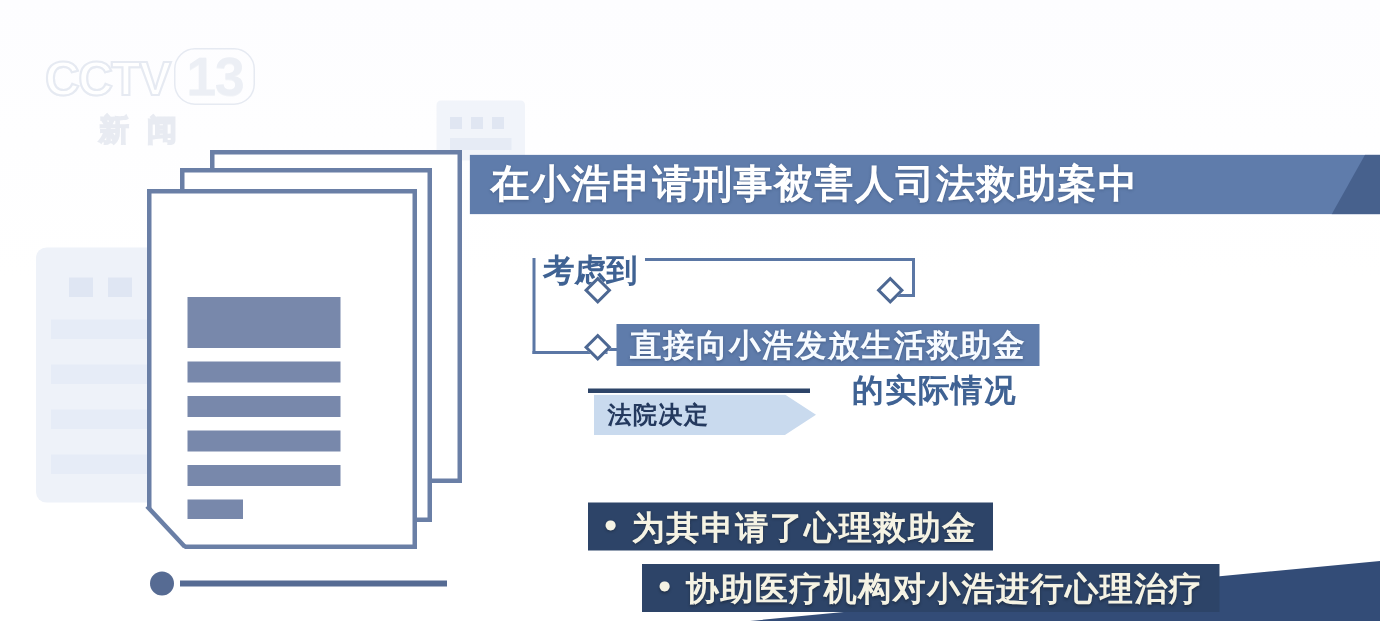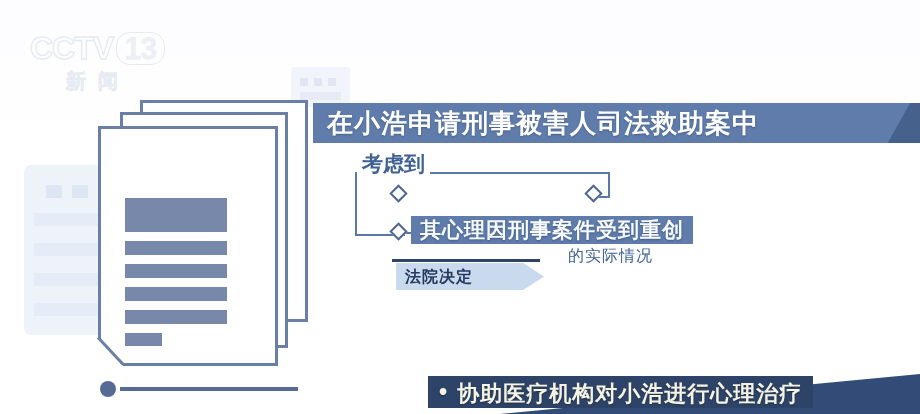--- a/index.html
+++ b/index.html
@@ -51,21 +51,21 @@
     font-family:"Liberation Sans","DejaVu Sans",sans-serif;
     font-weight:bold;font-size:32px;letter-spacing:-1px;
     color:#ffffff;
     -webkit-text-stroke:1.4px #e6eaf2;
     text-shadow:0 1px 0 #f2f4f8;
     line-height:1;
   }
   .logo .wordmark .num{
     display:inline-block;border:1.4px solid #e6eaf2;border-radius:14px;
     padding:0 7px;margin-left:3px;-webkit-text-stroke:0;color:#eceff5;
-    font-size:31px;
+    font-size:36px;
   }
   .logo .sub{
     margin-top:3px;margin-left:36px;font-size:20px;letter-spacing:12px;
     color:#f0f2f7;-webkit-text-stroke:1px #e8ebf2;font-weight:bold;
   }
 
   
   .doc-stack{position:absolute;left:98px;top:100px;width:218px;height:272px;}
   .page{position:absolute;background:#ffffff;border:3px solid #6a7fa6;box-sizing:border-box;}
   .page.p3{left:42px;top:0px;width:168px;height:222px;}
@@ -106,21 +106,21 @@
   .banner .txt{
     position:absolute;left:14px;top:0;height:40px;line-height:40px;
     font-size:26px;font-weight:bold;color:#ffffff;letter-spacing:1px;
     font-family:"DejaVu Sans","Liberation Sans",sans-serif;
     text-shadow:0 1px 2px rgba(25,45,80,.35);
     white-space:nowrap;
   }
 
   
   .consider{
-    position:absolute;left:362px;top:150px;
+    position:absolute;left:362px;top:166px;
     font-size:21px;font-weight:bold;color:#3f6293;
     font-family:"DejaVu Sans","Liberation Sans",sans-serif;
     text-shadow:0 1px 1px rgba(255,255,255,.9);
   }
   .consider-rule{
     position:absolute;left:430px;top:172px;width:178px;height:2px;background:#5b77a5;
   }
   .bracket{
     position:absolute;left:355px;top:172px;width:48px;height:62px;
     border-left:2px solid #5b77a5;border-bottom:2px solid #5b77a5;
@@ -152,21 +152,21 @@
     position:absolute;width:9px;height:9px;border:2px solid #4d6893;
     background:#ffffff;transform:rotate(45deg);
   }
   .dia.d1a{left:392px;top:187px;}
   .dia.d1b{left:587px;top:187px;}
   .dia.d2a{left:392px;top:225px;}
   .dia.d2b{left:672px;top:225px;}
 
   .actual{
     position:absolute;left:568px;top:246px;
-    font-size:16px;font-weight:normal;color:#3f6293;
+    font-size:21px;font-weight:bold;color:#3f6293;
     font-family:"DejaVu Sans","Liberation Sans",sans-serif;
     text-shadow:0 1px 1px rgba(255,255,255,.9);
     letter-spacing:1px;
   }
 
   
   .dec-rule{position:absolute;left:392px;top:259px;width:148px;height:3px;background:#2d4468;}
   .dec-label{
     position:absolute;left:396px;top:263px;height:27px;width:148px;
   }
@@ -251,25 +251,26 @@
   <div class="bracket"></div>
   <div class="bracket-right"></div>
   <div class="link-right2"></div>
   <div class="link-left1"></div>
 
   <div class="dia d1a"></div>
   <div class="dia d1b"></div>
 
   <div class="dia d2a"></div>
   <div class="dia d2b"></div>
-  <div class="reason r2">其心理因刑事案件受到重创</div>
+  <div class="reason r2">直接向小浩发放生活救助金</div>
 
   <div class="actual">的实际情况</div>
 
   <div class="dec-rule"></div>
   <div class="dec-label">
     <div class="lbg"></div>
     <div class="ltxt">法院决定</div>
   </div>
 
+  <div class="act a2"><span class="dot">•</span><span>为其申请了心理救助金</span></div>
   <div class="act a3"><span class="dot">•</span><span>协助医疗机构对小浩进行心理治疗</span></div>
 
 </div>
 
 </body></html>

